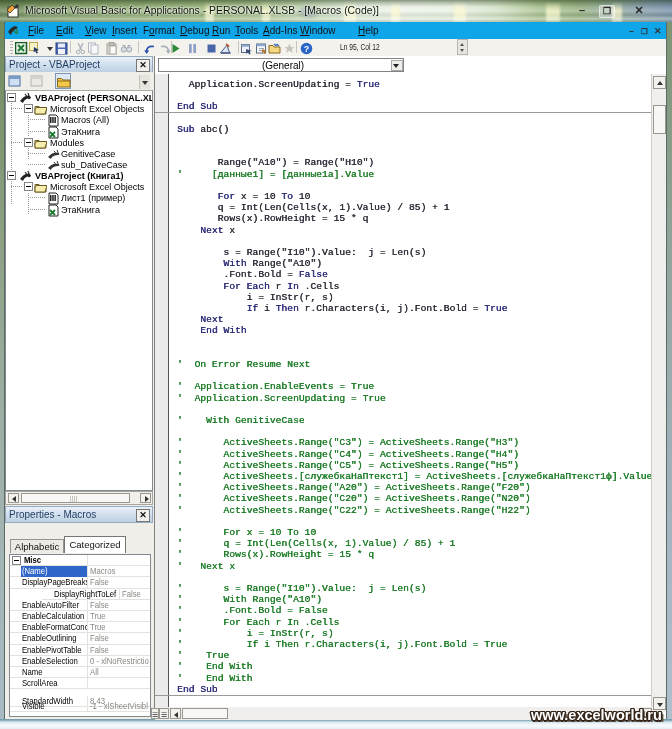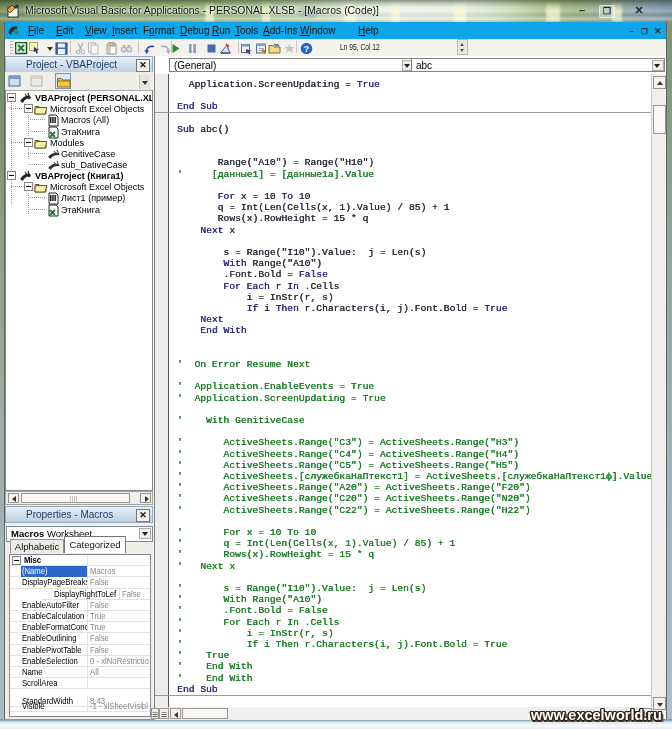--- a/index.html
+++ b/index.html
@@ -23,21 +23,21 @@
 
 #toolbar{left:5px;top:39px;width:661px;height:17px;background:#f4f2ed;border-bottom:1px solid #cfccc6;}
 .tbsep{position:absolute;top:2px;width:1px;height:12px;background:#c8c5be;}
 .ticon{position:absolute;top:2px;width:13px;height:13px;}
 #lncol{left:335px;top:3px;font-size:8.8px;color:#222;transform:scaleX(0.76);transform-origin:0 0;}
 #tbspin{left:452px;top:0px;width:11px;height:16px;background:#e8e6e1;border:1px solid #b8b5af;box-sizing:border-box;}
 #tbspin:before{content:"";position:absolute;left:2px;top:2.5px;width:0;height:0;border-left:2.5px solid transparent;border-right:2.5px solid transparent;border-bottom:3px solid #555;}
 #tbspin:after{content:"";position:absolute;left:2px;bottom:2.5px;width:0;height:0;border-left:2.5px solid transparent;border-right:2.5px solid transparent;border-top:3px solid #555;}
 
 #projpanel{left:5px;top:56px;width:149px;height:450px;background:#f0eee9;}
-.ptitle{left:0px;width:148px;height:17px;background:linear-gradient(180deg,#eaf1f9 0%,#d3e1ef 45%,#bdd0e2 100%);border:1px solid #96aabf;font-size:10px;color:#1c3a5e;line-height:16px;padding-left:20px;box-sizing:border-box;}
+.ptitle{left:0px;width:148px;height:17px;background:linear-gradient(180deg,#eaf1f9 0%,#d3e1ef 45%,#bdd0e2 100%);border:1px solid #96aabf;font-size:10px;color:#1c3a5e;line-height:16px;padding-left:3px;box-sizing:border-box;}
 .pclose{position:absolute;right:2px;top:2px;width:12px;height:11px;background:#f2f0ec;border:1px solid #777;color:#111;font-size:9px;line-height:10px;text-align:center;font-weight:bold;}
 #projtools{left:0px;top:16px;width:148px;height:18px;background:#f0eee9;}
 .ptb{position:absolute;top:1px;width:16px;height:16px;}
 #tree{left:0px;top:34px;width:148px;height:401px;background:#fff;border:1px solid #828790;border-top:1px solid #a8aba8;overflow:hidden;box-sizing:border-box;}
 .trow{position:absolute;font-size:9.5px;color:#000;white-space:nowrap;transform:scaleX(0.95);transform-origin:0 0;}
 .tbold{font-weight:bold;}
 .pm{position:absolute;width:9px;height:9px;border:1px solid #848484;background:#fff;box-sizing:border-box;}
 .pm:before{content:"";position:absolute;left:1px;top:3px;width:5px;height:1px;background:#000;}
 #treehs{left:0px;top:435px;width:148px;height:14px;background:#f1efeb;border:1px solid #a8a5a0;box-sizing:border-box;}
 
@@ -314,23 +314,20 @@
         <div style="position:absolute;left:48px;top:2px;width:8px;height:6px;background:repeating-linear-gradient(90deg,#c8c5be 0,#c8c5be 1px,transparent 1px,transparent 2px);"></div>
       </div>
       <div class="sbtn" style="right:1px;top:1px;width:11px;height:10px;">
         <div class="tri" style="left:3.5px;top:2px;border-top:3px solid transparent;border-bottom:3px solid transparent;border-left:4px solid #333;"></div>
       </div>
     </div>
 </div>
 
 <div class="abs" id="proppanel">
  <div class="abs ptitle">Properties - Macros<span class="pclose">✕</span></div>
- <div class="abs" id="propcombo"><b>Macros</b> Worksheet<span class="cbtn" style="top:1px;right:1px;">
-        <span class="arrdn"></span>
-      </span></div>
  <div class="tab" style="left:5px;top:33px;width:54px;height:14px;background:#eceae4;border:1px solid #979590;border-bottom:none;line-height:14px;box-sizing:border-box;">Alphabetic</div>
  <div class="tab" style="left:59px;top:30px;width:62px;height:17px;background:#fff;border:1px solid #77756f;border-bottom:none;line-height:16px;box-sizing:border-box;">Categorized</div>
  <div class="abs" id="propgrid">
       <div class="prow" style="top: 0px;">
         <div class="pm" style="left:2px;top:1px;"></div>
         <div class="pname" style="font-weight:bold;left:13px;">Misc</div>
         <div class="pval"></div>
       </div>
       <div class="prow" style="top: 11.2px;">
         <div class="pname" style="background:#2e66c9;color:#fff;">(Name)</div>
@@ -381,24 +378,21 @@
         <div class="pval"><span>8,43</span></div>
       </div>
       <div class="prow" style="top: 145.6px;">
         <div class="pname" style="">Visible</div>
         <div class="pval"><span>-1 - xlSheetVisibl</span></div>
       </div>
     </div>
 </div>
 
 <div class="abs" id="codewin">
- <div class="combo" style="left:14px;width:246px;">(General)<span class="cbtn">
-        <span class="arrdn"></span>
-      </span></div>
- <div class="combo" style="left:256px;width:254px;">abc<span class="cbtn">
+ <div class="combo" style="left:3px;width:246px;text-align:center;">(General)<span class="cbtn">
         <span class="arrdn"></span>
       </span></div>
  <div class="abs" id="codearea">
   <div class="abs" id="margin"></div>
   <pre id="code">  Application.ScreenUpdating = <span class="k">True</span>
 
 <span class="k">End Sub</span>
 
 <span class="k">Sub</span> abc()
 

